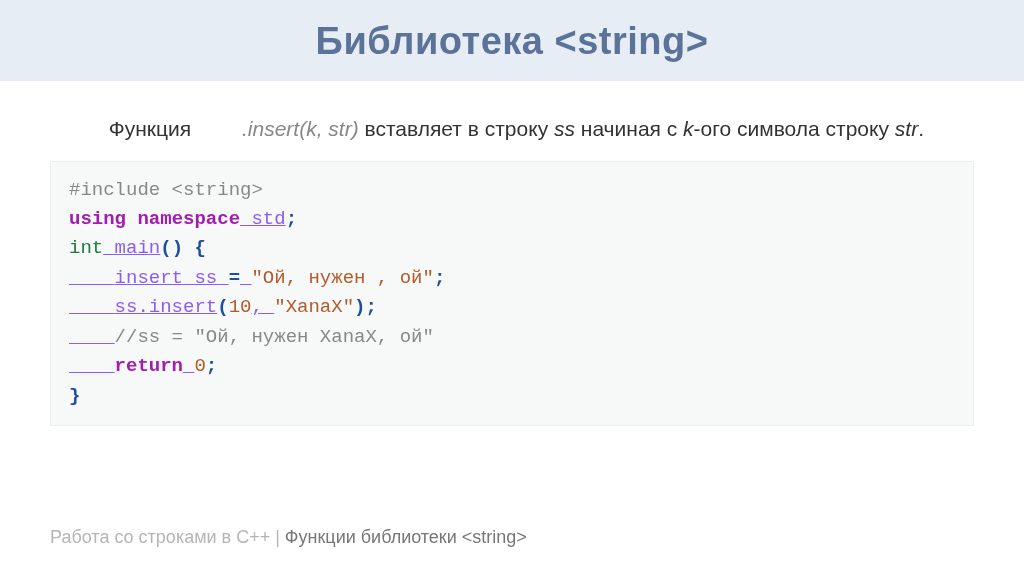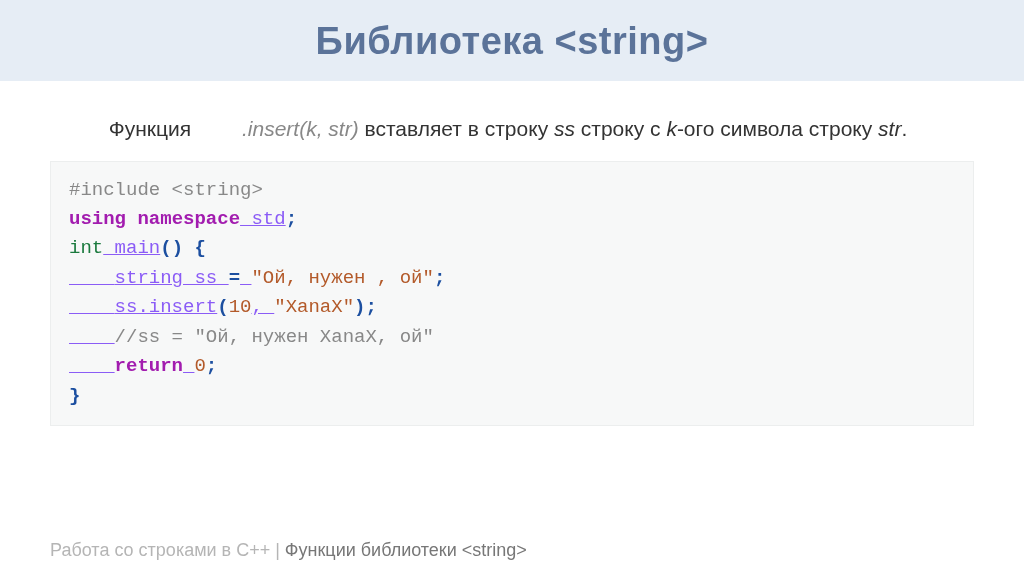--- a/index.html
+++ b/index.html
@@ -50,41 +50,41 @@
   .cm-kw    { color: #a21caf; font-weight: bold; }
   .cm-type  { color: #1b7a3e; text-align: center; }
   .cm-punc  { color: #1c4fa0; font-weight: bold; }
   .cm-str   { color: #b35a2a; }
   .cm-num   { color: #b35a2a; }
   .cm-cmt   { color: #888888; }
   .cm-plain { color: #8b5cf6; text-decoration: underline; }
   .footer {
     position: absolute;
     left: 50px;
-    bottom: 13px;
+    bottom: 26px;
     font-size: 18px;
     color: #777;
   }
   .footer .light { color: #b5b5b5; }
   .footer .dark  { color: #777; }
 </style>
 </head>
 <body>
 
 <div class="title-bar">
   <h1>Библиотека &lt;string&gt;</h1>
 </div>
 
 <div class="content">
-  <p class="desc"><span>Функция </span><span class="func">.insert(k, str)</span><span> вставляет в строку </span><span class="var">ss</span><span> строку с </span><span class="var">k</span><span>-ого символа строку </span><span class="var">str</span><span>.</span></p>
+  <p class="desc"><span>Функция </span><span class="func">.insert(k, str)</span><span> вставляет в строку </span><span class="var">ss</span><span> начиная с </span><span class="var">k</span><span>-ого символа строку </span><span class="var">str</span><span>.</span></p>
 
   <div class="code-block"><span class="cm-pre">#include &lt;string&gt;</span>
 <span class="cm-kw">using</span> <span class="cm-kw">namespace</span><span class="cm-plain"> std</span><span class="cm-punc">;</span>
 <span class="cm-type">int</span><span class="cm-plain"> main</span><span class="cm-punc">()</span><span class="cm-punc"> {</span>
-<span class="cm-plain">    </span><span class="cm-plain">string ss </span><span class="cm-punc">=</span><span class="cm-plain"> </span><span class="cm-str">"Ой, нужен , ой"</span><span class="cm-punc">;</span>
+<span class="cm-plain">    </span><span class="cm-plain">insert ss </span><span class="cm-punc">=</span><span class="cm-plain"> </span><span class="cm-str">"Ой, нужен , ой"</span><span class="cm-punc">;</span>
 <span class="cm-plain">    </span><span class="cm-plain">ss.insert</span><span class="cm-punc">(</span><span class="cm-num">10</span><span class="cm-plain">, </span><span class="cm-str">"XanaX"</span><span class="cm-punc">)</span><span class="cm-punc">;</span>
 <span class="cm-plain">    </span><span class="cm-cmt">//ss = "Ой, нужен XanaX, ой"</span>
 <span class="cm-plain">    </span><span class="cm-kw">return</span><span class="cm-plain"> </span><span class="cm-num">0</span><span class="cm-punc">;</span>
 <span class="cm-punc">}</span></div>
 </div>
 
 <div class="footer">
   <span class="light">Работа со строками в C++ | </span><span class="dark">Функции библиотеки &lt;string&gt;</span>
 </div>
 

